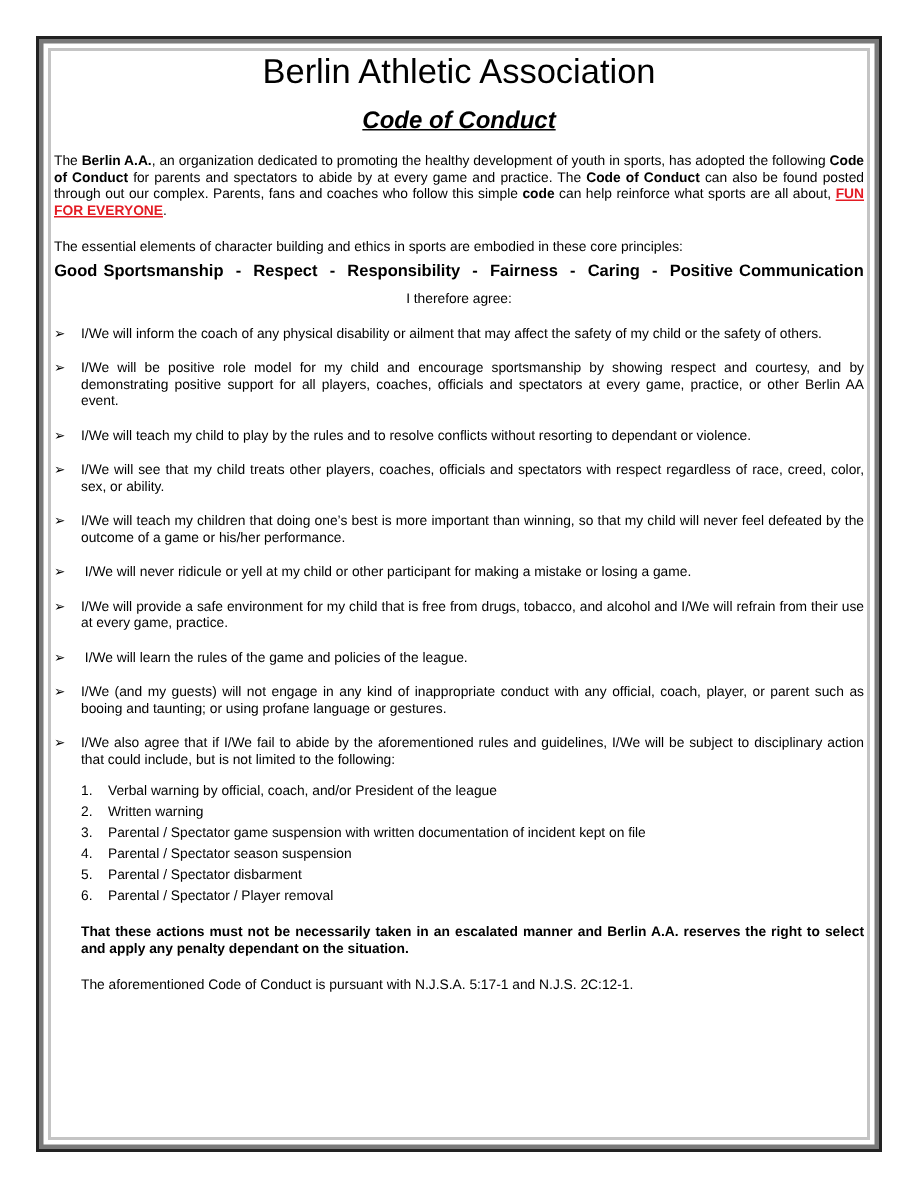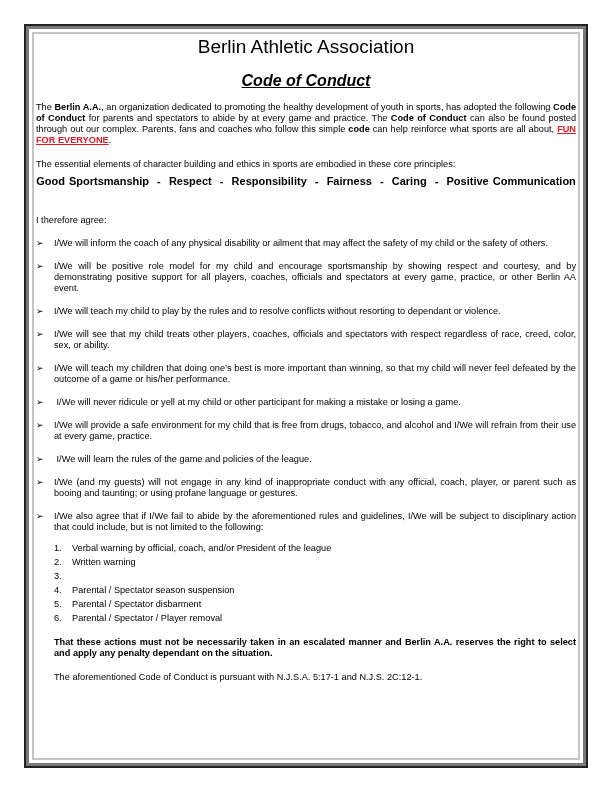--- a/index.html
+++ b/index.html
@@ -19,35 +19,35 @@
   .frame-inner2 {
     position: absolute; inset: 3px;
     border-top: 2px solid #c4c4c4; border-left: 2px solid #c4c4c4;
     border-right: 2px solid #c4c4c4; border-bottom: 2px solid #c4c4c4;
   }
   .content {
     position: absolute; left: 36px; top: 36px; width: 540px;
     font-size: 9.2px; line-height: 11px;
   }
   .title {
-    text-align: center; font-size: 19px; line-height: 22px;
+    text-align: center; font-size: 23px; line-height: 22px;
     margin: 0; padding-top: 0; font-weight: normal;
   }
   .subtitle {
     text-align: center; font-size: 16px; font-weight: bold; font-style: italic;
     text-decoration: underline; margin: 14px 0 0 0; line-height: 18px;
   }
   .intro { text-align: justify; margin-top: 12px; }
   .fun { color: #e31b23; font-weight: bold; text-decoration: underline; }
   .essential { text-align: left; margin-top: 13px; }
   .principles {
     text-align: center; font-weight: bold; font-size: 11px; margin-top: 5px;
     word-spacing: 1px; line-height: 13px;
   }
-  .agree { margin-top: 27px; }
+  .agree { margin-top: 6px; text-align: center; }
   ul.rules { list-style: none; margin: 0; padding: 0; }
   ul.rules li {
     position: relative; padding-left: 18px; text-align: justify;
     margin-top: 12px;
   }
   ul.rules li .bullet {
     position: absolute; left: 0; top: 0; font-size: 9px;
   }
   ol.penalties { margin: 10px 0 0 0; padding-left: 0; list-style: none; }
   ol.penalties li { padding-left: 0; margin-top: 3px; display: flex; }
@@ -92,20 +92,21 @@
         <li>
             <span class="num">1.</span>
             <span>Verbal warning by official, coach, and/or President of the league</span>
           </li>
         <li>
             <span class="num">2.</span>
             <span>Written warning</span>
           </li>
         <li>
             <span class="num">3.</span>
+            <span>Parental / Spectator game suspension with written documentation of incident kept on file</span>
           </li>
         <li>
             <span class="num">4.</span>
             <span>Parental / Spectator season suspension</span>
           </li>
         <li>
             <span class="num">5.</span>
             <span>Parental / Spectator disbarment</span>
           </li>
         <li>

